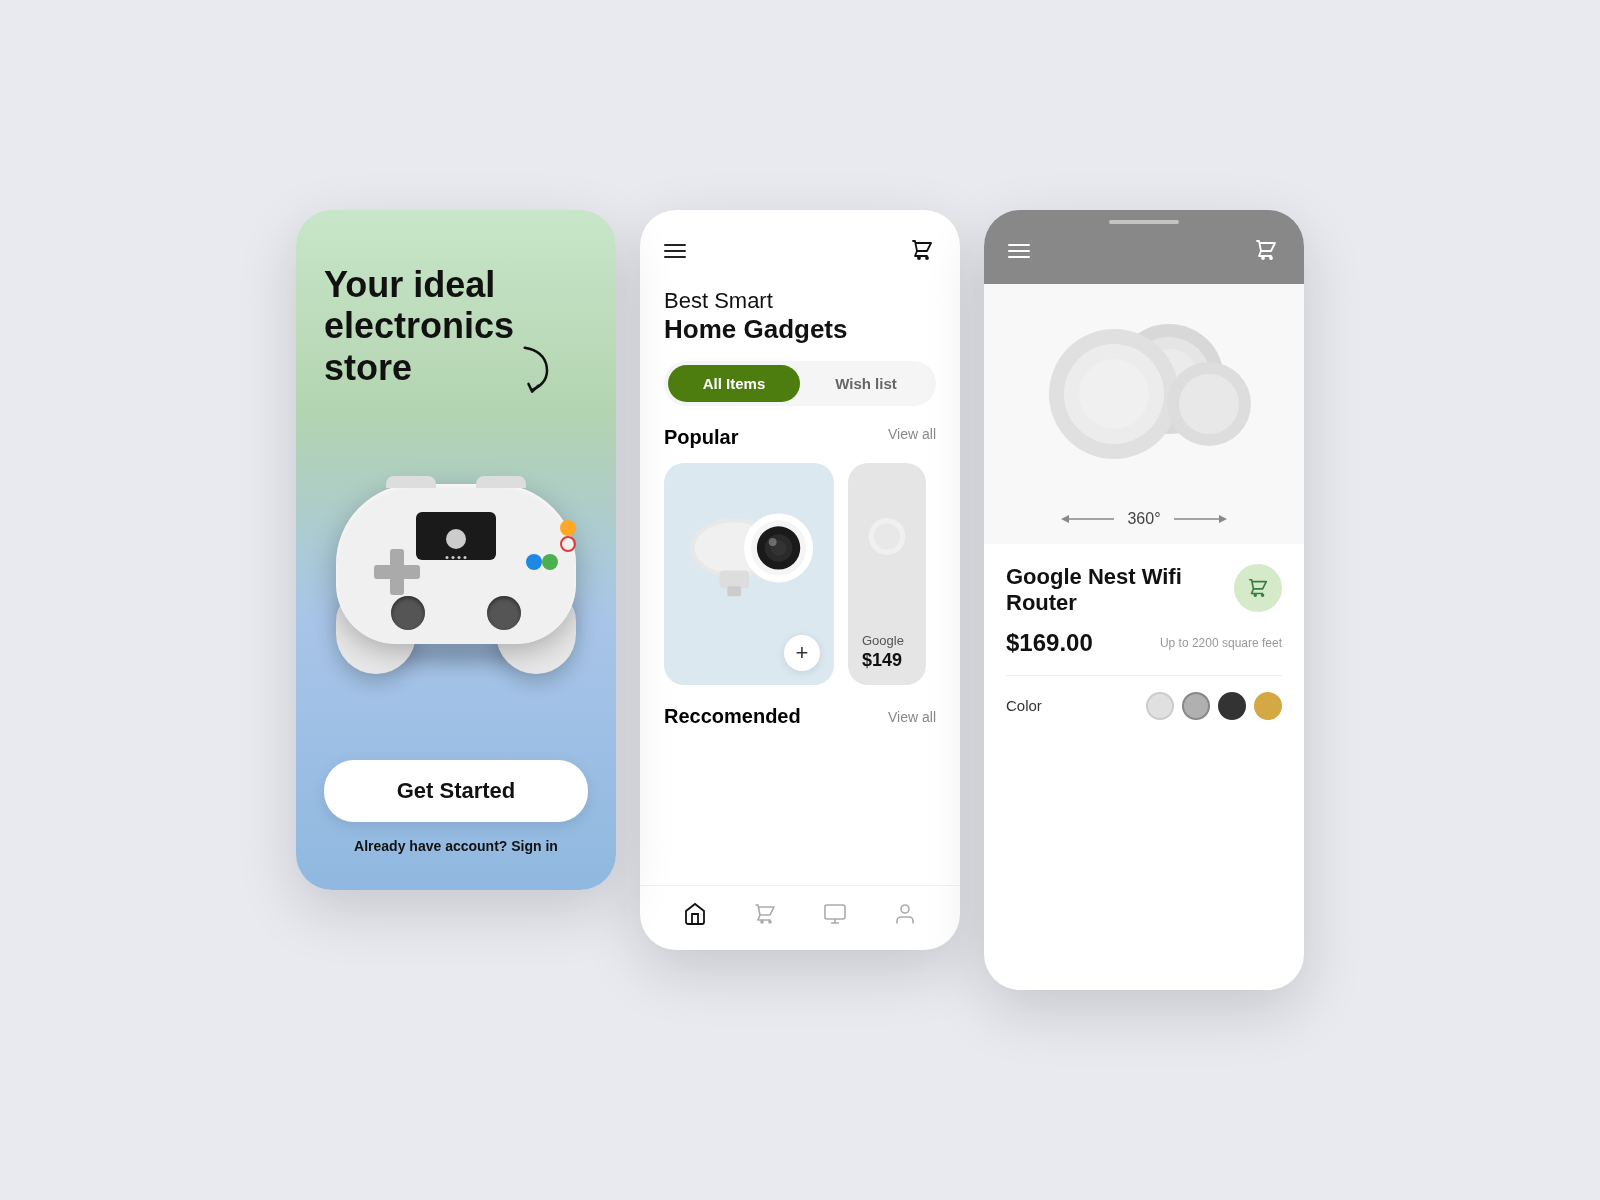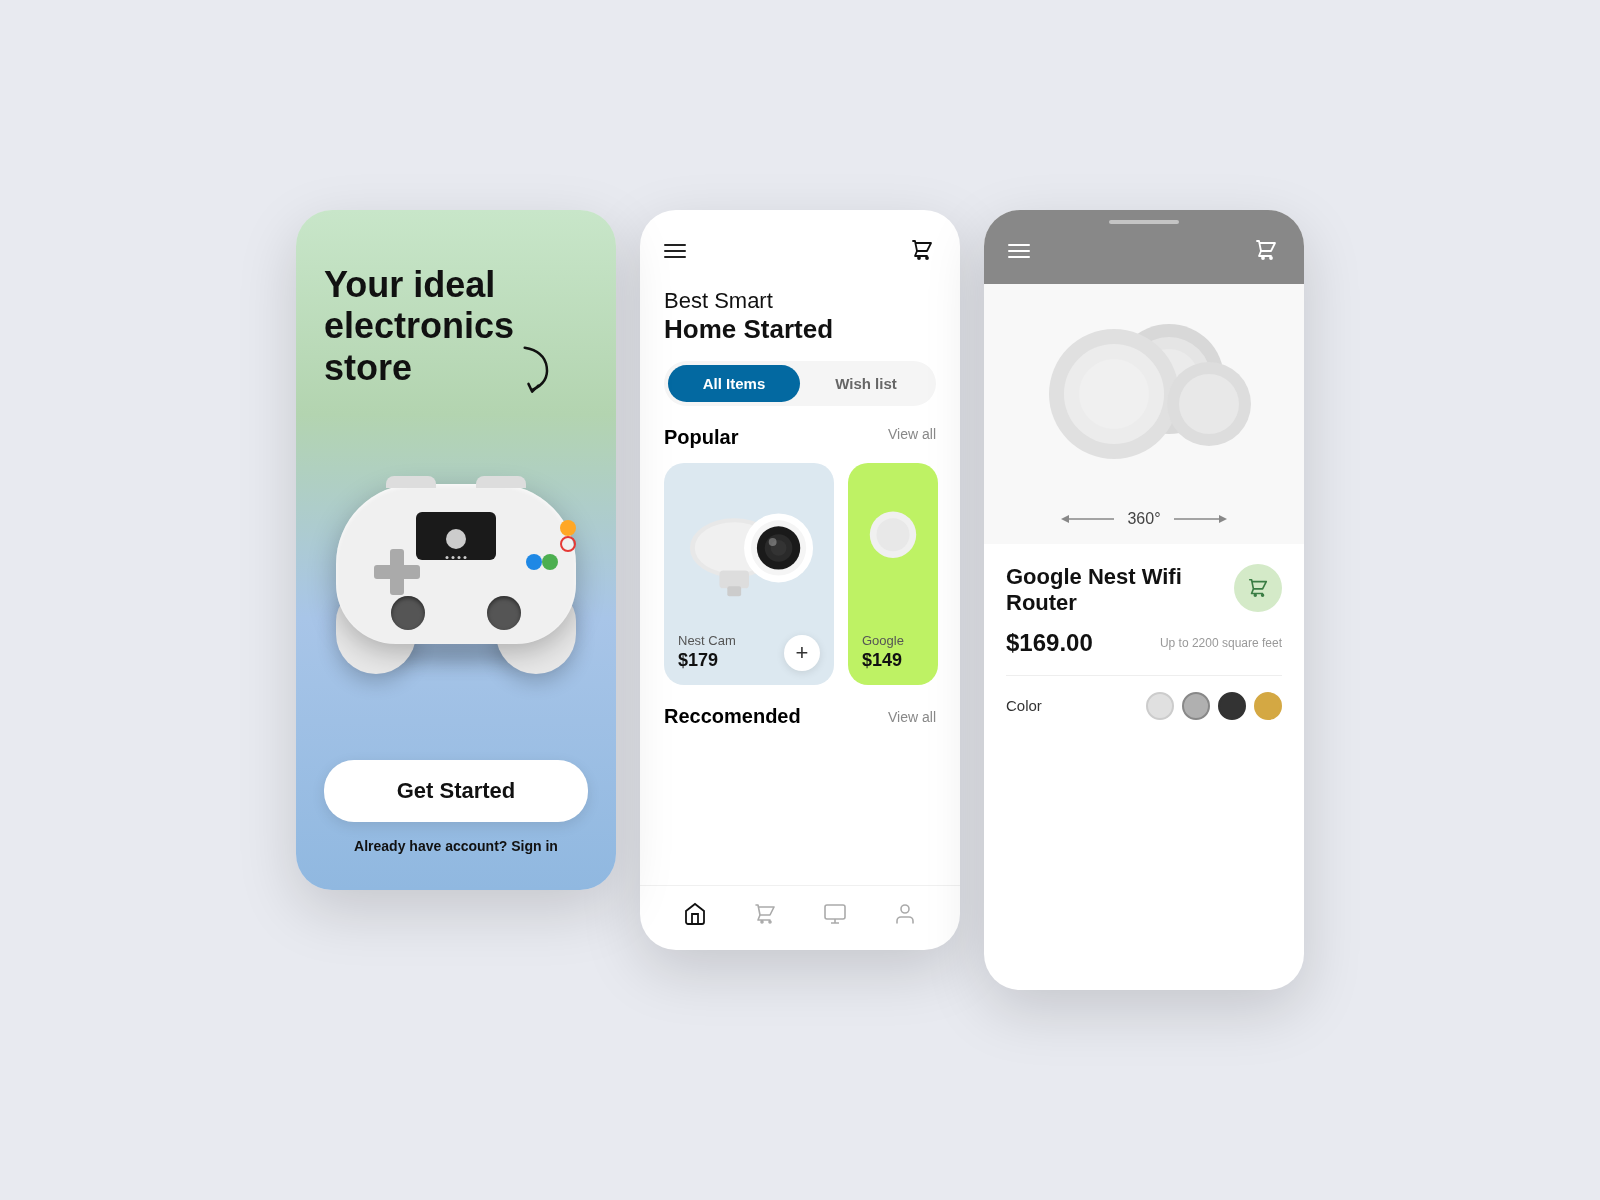--- a/index.html
+++ b/index.html
@@ -143,21 +143,21 @@
     .tab-item {
       flex: 1;
       text-align: center;
       padding: 10px;
       border-radius: 26px;
       font-size: 15px;
       font-weight: 600;
       cursor: pointer;
     }
     .tab-item.active {
-      background: #0369a1;
+      background: #4d7c0f;
       color: white;
     }
     .tab-item.inactive {
       color: #666;
     }
     .section-header {
       display: flex;
       justify-content: space-between;
       align-items: flex-start;
       padding: 0 24px 14px;
@@ -181,22 +181,22 @@
       flex: 0 0 auto;
       border-radius: 20px;
       overflow: hidden;
       position: relative;
     }
     .product-card-1 {
       width: 170px;
       background: #dce8f0;
     }
     .product-card-2 {
-      width: 90px;
-      background: #bef264;
+      width: 78px;
+      background: #e5e5e5;
       overflow: hidden;
     }
     .product-img-area {
       height: 160px;
       display: flex;
       align-items: center;
       justify-content: center;
       overflow: hidden;
       padding: 16px;
     }
@@ -442,21 +442,21 @@
       </div>
       <div class="cart-icon-btn">
         <svg width="26" height="26" viewBox="0 0 26 26" fill="none">
           <path d="M3 3h2l.4 2M7 13h10l4-8H5.4M7 13L5.4 5M7 13l-2 5h12M9 21a1 1 0 100-2 1 1 0 000 2zm8 0a1 1 0 100-2 1 1 0 000 2z" stroke="#111" stroke-width="1.8" stroke-linecap="round" stroke-linejoin="round"></path>
         </svg>
       </div>
     </div>
 
     <div class="screen2-title-area">
       <div class="screen2-subtitle">Best Smart</div>
-      <div class="screen2-main-title">Home Started</div>
+      <div class="screen2-main-title">Home Gadgets</div>
     </div>
 
     <div class="tab-bar">
       <div class="tab-item active">All Items</div>
       <div class="tab-item inactive">Wish list</div>
     </div>
 
     <div class="section-header">
       <span class="section-title">Popular</span>
       <span class="view-all-link">View all</span>
@@ -477,24 +477,20 @@
 
             <circle cx="100" cy="65" r="22" fill="#1a1a1a"></circle>
             <circle cx="100" cy="65" r="14" fill="#2a2a2a"></circle>
             <circle cx="100" cy="65" r="8" fill="#333"></circle>
 
             <circle cx="94" cy="59" r="4" fill="rgba(255,255,255,0.3)"></circle>
 
             <rect x="40" y="88" width="30" height="18" rx="4" fill="#ddd"></rect>
             <rect x="48" y="104" width="14" height="10" rx="2" fill="#ccc"></rect>
           </svg>
-        </div>
-        <div class="product-info">
-          <div class="product-name">Nest Cam</div>
-          <div class="product-price">$179</div>
         </div>
         <div class="add-btn">+</div>
       </div>
 
       <div class="product-card product-card-2">
         <div class="product-img-area">
 
           <svg width="70" height="120" viewBox="0 0 70 120">
             <circle cx="35" cy="50" r="28" fill="#f0f0f0"></circle>
             <circle cx="35" cy="50" r="20" fill="#e8e8e8"></circle>

